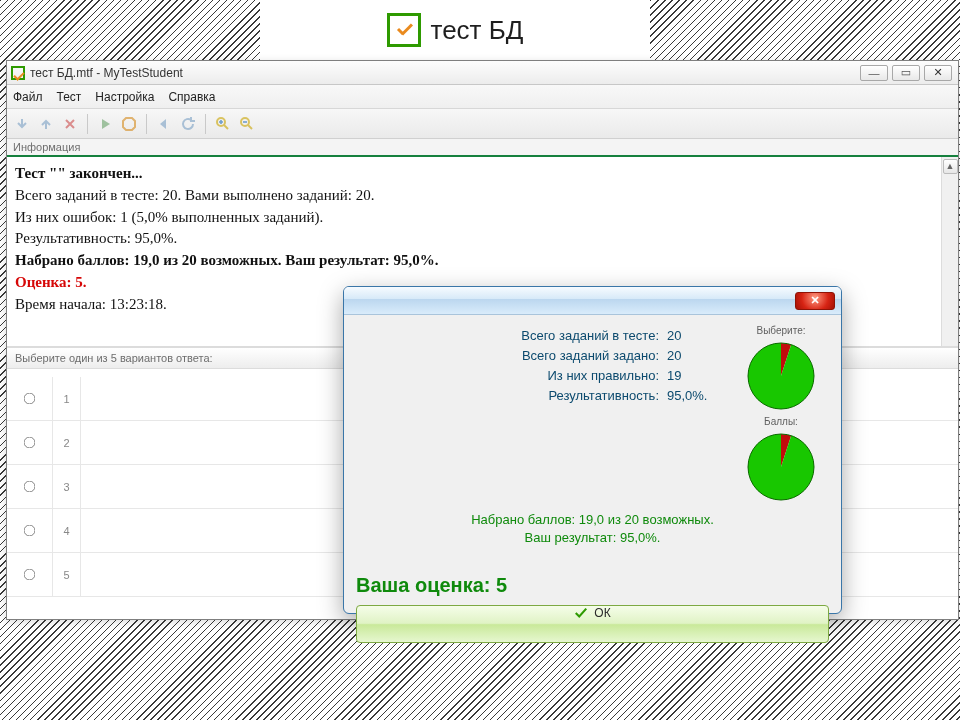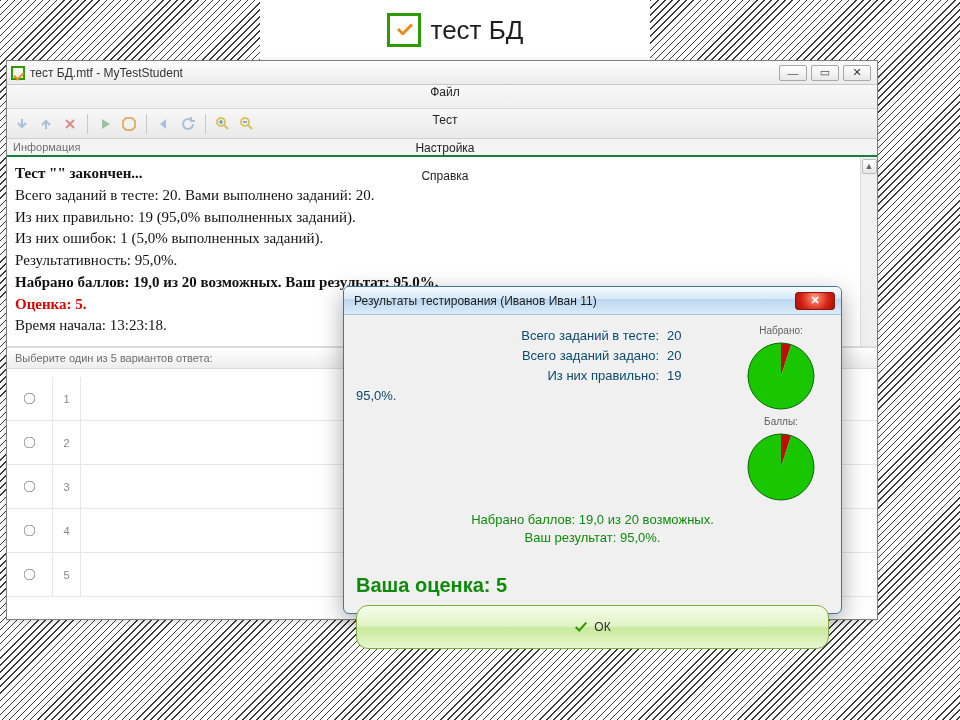--- a/index.html
+++ b/index.html
@@ -6,29 +6,29 @@
   html, body { width: 960px; height: 720px; overflow: hidden; font-family: "Segoe UI", Tahoma, Arial, sans-serif; font-size: 13px; }
   .stage { position: relative; width: 960px; height: 720px; }
   .hatch { position: absolute; inset: 0;
     background: repeating-linear-gradient(135deg, #3a3a3a 0 1px, #ffffff 1px 5px);
   }
   .whitebar { position: absolute; left: 260px; top: 0; width: 390px; height: 60px; background: #fff; display:flex; align-items:center; justify-content:center; gap:10px; }
   .logo { width: 34px; height: 34px; border: 3px solid #2e9a00; background: #fff; position: relative; display: inline-flex; align-items:center; justify-content:center; }
   .logo::before { content: ""; position: absolute; left: 7px; top: 14px; width: 7px; height: 3px; background:#e98a1e; transform: rotate(45deg);}
   .logo::after { content: ""; position: absolute; left: 10px; top: 12px; width: 14px; height: 3px; background:#e98a1e; transform: rotate(-45deg);}
   .brand { font-size: 26px; color: #1f1f1f; }
-  .winwrap { position: absolute; left: 6px; top: 60px; width: 872px; height: 560px; background: #fff; border: 1px solid #7f7f7f; box-shadow: 0 2px 8px rgba(0,0,0,.15);}
+  .winwrap { position: absolute; left: 6px; top: 60px; width: 953px; height: 560px; background: #fff; border: 1px solid #7f7f7f; box-shadow: 0 2px 8px rgba(0,0,0,.15);}
   .titlebar { height: 24px; background: linear-gradient(#fdfdfd,#ececec); border-bottom: 1px solid #c7c7c7; display:flex; align-items:center; font-size:12px; color:#333;}
   .title-icon { width:14px; height:14px; margin: 0 5px 0 4px; border:2px solid #2e9a00; position:relative;}
   .title-icon::after{content:"";position:absolute;left:1px;top:4px;width:8px;height:4px;border-left:2px solid #e98a1e;border-bottom:2px solid #e98a1e;transform:rotate(-45deg);}
   .titlebar .spacer { flex:1; }
   .winbtns { display:flex; gap:4px; padding-right:6px;}
   .winbtn { width:28px; height:16px; border:1px solid #a8a8a8; border-radius:2px; background:linear-gradient(#fff,#e8e8e8); display:flex; align-items:center; justify-content:center; font-size:11px; color:#555;}
   .winbtn.close { color:#333;}
-  .menubar { height:24px; background:linear-gradient(#f8f8f8,#efefef); border-bottom:1px solid #d7d7d7; display:flex; align-items:center; padding-left:6px; gap:14px; font-size:12px; color:#222;flex-direction:column;}
+  .menubar { height:24px; background:linear-gradient(#f8f8f8,#efefef); border-bottom:1px solid #d7d7d7; display:flex; align-items:center; padding-left:6px; gap:14px; font-size:12px; color:#222;}
   .menubar span { cursor:default;}
   .toolbar { height:30px; background:linear-gradient(#f7f7f7,#eaeaea); border-bottom:1px solid #d0d0d0; display:flex; align-items:center; gap:6px; padding-left:6px;}
   .tb-ico { width:18px; height:18px; display:inline-flex; align-items:center; justify-content:center; opacity:.6;}
   .tb-sep { width:1px; height:20px; background:#c9c9c9; margin:0 2px;}
   .infobar { height:18px; background:#f4f4f4; border-bottom:2px solid #15803d; font-size:11px; color:#6f6f6f; padding-left:6px; display:flex; align-items:center;}
   .infobox { position:relative; border-bottom:1px solid #dcdcdc; padding: 6px 20px 6px 8px; font-family: "Times New Roman", serif; font-size:15px; color:#111; line-height:1.45; height: 190px; overflow:hidden;}
   .infobox .scroll-gutter { position:absolute; top:0; right:0; bottom:0; width:17px; background:#f0f0f0; border-left:1px solid #dcdcdc;}
   .infobox .scroll-gutter .arrow{width:15px;height:15px;margin:2px auto;border:1px solid #bbb;border-radius:2px;background:linear-gradient(#fff,#e6e6e6);font-size:9px;display:flex;align-items:center;justify-content:center;color:#666;}
   .infobox b{font-weight:bold;}
   .grade { color:#d60707; font-weight:bold;}
@@ -48,21 +48,21 @@
   .stats { display:flex; gap: 10px;}
   .stats-text { flex:1;}
   .stat-row{ display:flex; height:20px; align-items:center; font-size:13px; color:#0c4a6e;}
   .stat-row .label{ flex:1; text-align:right; padding-right:8px;}
   .stat-row .val{ width:56px; text-align:left;}
   .pies { width: 96px; display:flex; flex-direction:column; align-items:center; gap:4px;}
   .pie-label{font-size:10px;color:#5f5f5f;}
   .result-green { color:#0f8a0c; text-align:center; font-size:13px; margin-top:8px; line-height:1.35;}
   .grade-big { color:#0f8a0c; font-size:20px; font-weight:bold; margin-top:28px;}
   .okbar { margin-top:auto; padding-top:8px;}
-  .okbtn { width:100%; height:44px; border:1px solid #7da942; border-radius:12px; background: linear-gradient(#f5fde9,#e0f3c5 48%,#c9e99a 52%,#e6f7cf); display:flex; align-items:center; justify-content:center; gap:6px; color:#2b2b2b; font-size:12px;}
+  .okbtn { width:100%; height:38px; border:1px solid #7da942; border-radius:4px; background: linear-gradient(#f5fde9,#e0f3c5 48%,#c9e99a 52%,#e6f7cf); display:flex; justify-content:center; gap:6px; color:#2b2b2b; font-size:12px;}
   .okcheck{ width:14px;height:14px; color:#2e9a00;}
   svg { display:block;}
 </style>
 </head>
 <body>
 
 <div class="stage">
   <div class="hatch"></div>
 
   <div class="whitebar">
@@ -151,21 +151,20 @@
         </span>
     </div>
 
     <div class="infobar">
         <span>Информация</span>
       </div>
 
     <div class="infobox">
       <div><b>Тест "" закончен...</b></div>
       <div>Всего заданий в тесте: 20. Вами выполнено заданий: 20.</div>
-      <div>Из них правильно: 19 (95,0% выполненных заданий).</div>
       <div>Из них ошибок: 1 (5,0% выполненных заданий).</div>
       <div>Результативность: 95,0%.</div>
       <div><b>Набрано баллов: 19,0 из 20 возможных. Ваш результат: 95,0%.</b></div>
       <div class="grade">Оценка: 5.</div>
       <div>Время начала: 13:23:18.</div>
       <div class="scroll-gutter">
         <div class="arrow">▲</div>
       </div>
     </div>
 
@@ -207,21 +206,20 @@
             <input type="radio" name="opt" style="">
           </div>
         <div class="cell-num">5</div>
         <div class="cell-content"></div>
       </div>
     </div>
   </div>
 
   <div class="dialog">
     <div class="dlg-title">
-      <span>Результаты тестирования (Иванов Иван 11)</span>
       <span class="spacer"></span>
       <div class="dlg-close">
           <span>✕</span>
         </div>
     </div>
     <div class="dlg-body">
       <div class="stats">
         <div class="stats-text">
           <div class="stat-row">
               <span class="label">Всего заданий в тесте:</span>
@@ -229,25 +227,26 @@
             </div>
           <div class="stat-row">
               <span class="label">Всего заданий задано:</span>
               <span class="val">20</span>
             </div>
           <div class="stat-row">
               <span class="label">Из них правильно:</span>
               <span class="val">19</span>
             </div>
           <div class="stat-row">
+              <span class="label">Результативность:</span>
               <span class="val">95,0%.</span>
             </div>
         </div>
         <div class="pies">
-          <div class="pie-label">Набрано:</div>
+          <div class="pie-label">Выберите:</div>
           <svg width="72" height="72" id="pie1">
               <path d="M 36 36 L 36 3 A 33 33 0 0 1 46.19756081437326 4.615134962259933 Z" fill="#c20c0c"></path>
               <path d="M 36 36 L 46.19756081437326 4.615134962259933 A 33 33 0 1 1 35.99999999999999 3 Z" fill="#18c700"></path>
               <circle cx="36" cy="36" r="33" fill="none" stroke="#0c6a00" stroke-width="1"></circle>
             </svg>
           <div class="pie-label">Баллы:</div>
           <svg width="72" height="72" id="pie2">
               <path d="M 36 36 L 36 3 A 33 33 0 0 1 46.19756081437326 4.615134962259933 Z" fill="#c20c0c"></path>
               <path d="M 36 36 L 46.19756081437326 4.615134962259933 A 33 33 0 1 1 35.99999999999999 3 Z" fill="#18c700"></path>
               <circle cx="36" cy="36" r="33" fill="none" stroke="#0c6a00" stroke-width="1"></circle>

